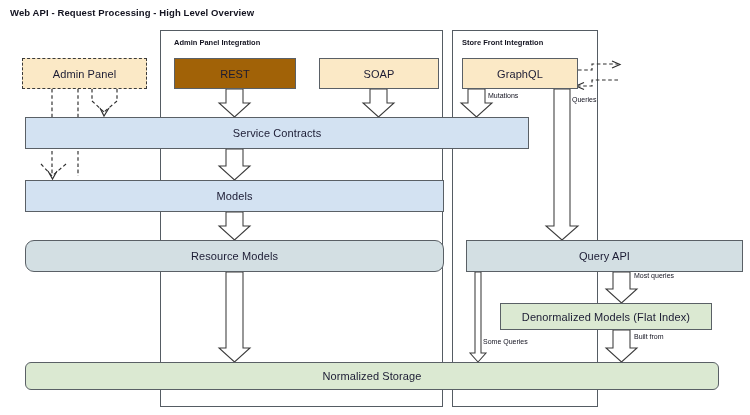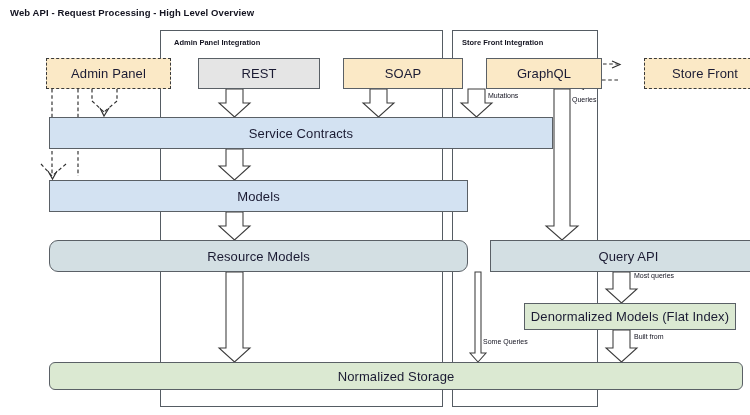--- a/index.html
+++ b/index.html
@@ -5,21 +5,21 @@
   html,body{margin:0;padding:0;background:#ffffff;}
   body{width:750px;height:415px;position:relative;overflow:hidden;
        font-family:"Liberation Sans","DejaVu Sans",sans-serif;color:#1a1a2e;}
   #canvas{position:absolute;left:0;top:0;width:750px;height:415px;}
   .ttl{position:absolute;left:10px;top:7px;font-size:9.5px;font-weight:bold;
        letter-spacing:.1px;color:#12121f;white-space:nowrap;}
   .grp{position:absolute;border:1.3px solid #555c63;background:transparent;box-sizing:border-box;}
   .grp-lbl{position:absolute;font-size:7.5px;font-weight:bold;color:#12121f;white-space:nowrap;}
   .node{position:absolute;box-sizing:border-box;border:1.1px solid #5a6066;
         display:flex;align-items:center;justify-content:center;
-        font-size:13px;color:#1b1b33;text-align:center;letter-spacing:.1px;margin-left:24px;}
+        font-size:11px;color:#1b1b33;text-align:center;letter-spacing:.1px;}
   .node.dashed{border:1.4px dashed #3a3a3a;}
   .svgl{position:absolute;left:0;top:0;width:750px;height:415px;pointer-events:none;}
   .alabel{position:absolute;font-size:7px;color:#12121f;white-space:nowrap;}
 </style>
 </head>
 <body>
 
 <div id="canvas">
 
   <div class="ttl">Web API - Request Processing - High Level Overview</div>
@@ -72,35 +72,32 @@
       <path d="M 48 171 L 52.5 179 L 57 171"></path>
       <path d="M 612 61 L 620 64.5 L 612 68"></path>
       <path d="M 584 82.5 L 576 86 L 584 89.5"></path>
     </g>
   </svg>
 
   <div class="node dashed" style="left:22px;top:58px;width:125px;height:31px;background:#fbe9c6;">
     <span>Admin Panel</span>
   </div>
 
-  <div class="node" style="left:174px;top:58px;width:122px;height:31px;background:#e5e5e5;">
+  <div class="node" style="left:174px;top:58px;width:122px;height:31px;background:#a16207;">
     <span>REST</span>
   </div>
 
   <div class="node" style="left:319px;top:58px;width:120px;height:31px;background:#fbe9c6;">
     <span>SOAP</span>
   </div>
 
   <div class="node" style="left:462px;top:58px;width:116px;height:31px;background:#fbe9c6;">
     <span>GraphQL</span>
   </div>
 
-  <div class="node dashed" style="left:620px;top:58px;width:122px;height:31px;background:#fbe9c6;">
-    <span>Store Front</span>
-  </div>
 
   <div class="node" style="left:25px;top:117px;width:504px;height:32px;background:#d3e2f2;">
     <span>Service Contracts</span>
   </div>
 
   <div class="node" style="left:25px;top:180px;width:419px;height:32px;background:#d3e2f2;">
     <span>Models</span>
   </div>
 
   <div class="node" style="left:25px;top:240px;width:419px;height:32px;background:#d3dfe3;border-radius:9px;">

